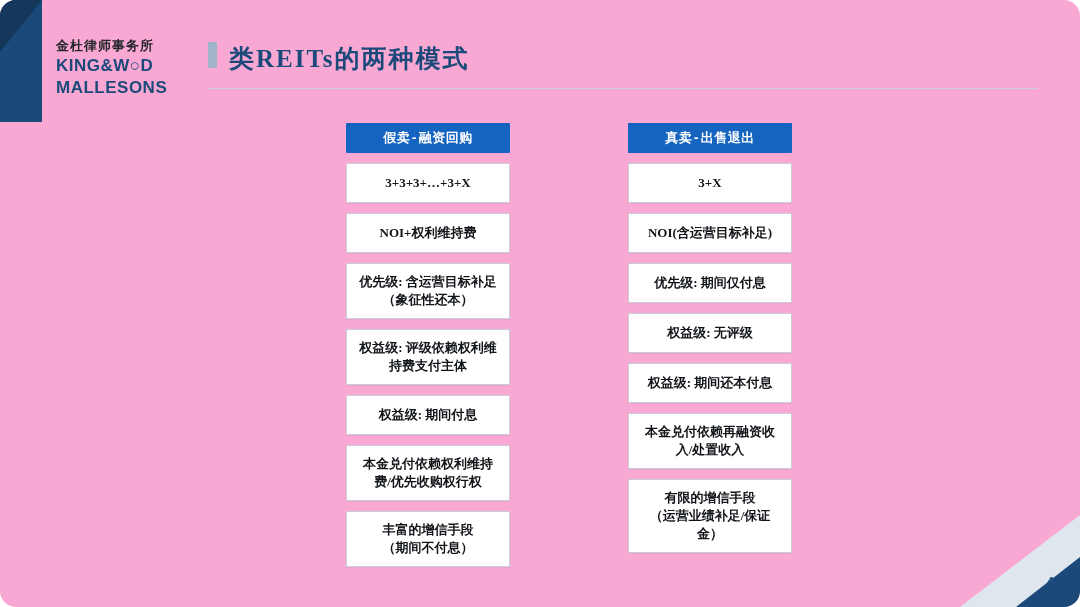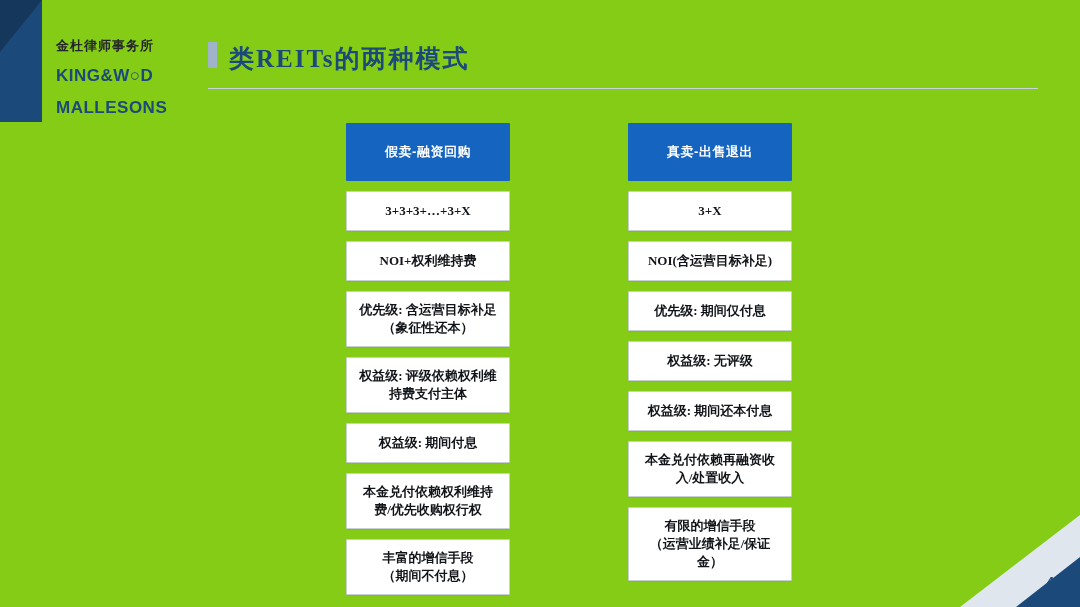--- a/index.html
+++ b/index.html
@@ -4,23 +4,24 @@
 <style>
   html, body {
     margin: 0;
     padding: 0;
     background: #ffffff;
   }
   .slide {
     position: relative;
     width: 1080px;
     height: 607px;
-    background: #84cc16;
+    background: #f9a8d4;
     overflow: hidden;
     font-family: "Liberation Serif", serif;
+    border-radius: 16px;
   }
 
   
   .corner-tl {
     position: absolute;
     left: 0; top: 0;
     width: 42px; height: 122px;
     background: #1b4a7a;
   }
   .corner-tl-inner {
@@ -61,21 +62,21 @@
     font-weight: bold;
     line-height: 16px;
   }
   .logo-en {
     font-family: "Liberation Sans", sans-serif;
     font-size: 17px;
     font-weight: bold;
     letter-spacing: 0.5px;
     color: #1b4a7a;
     line-height: 20px;
-    margin-top: 12px;
+    margin-top: 2px;
   }
 
   
   .title-row {
     position: absolute;
     left: 208px;
     top: 42px;
     display: flex;
   }
   .title-bar {
@@ -110,25 +111,25 @@
   }
   .column {
     width: 164px;
     display: flex;
     flex-direction: column;
     gap: 10px;
   }
   .col-header {
     background: #1565c0;
     color: #ffffff;
-    font-family: Liberation Sans, sans-serif;
+    font-family: Liberation Mono, monospace;
     font-size: 13px;
     font-weight: bold;
     text-align: center;
-    padding: 20px 4px;
+    padding: 6px 4px;
     border-radius: 1px;
     letter-spacing: 0.5px;
   }
   .cell {
     border: 1px solid #c7ced6;
     background: #ffffff;
     color: #111418;
     font-family: "Liberation Serif", serif;
     font-size: 13px;
     font-weight: bold;

